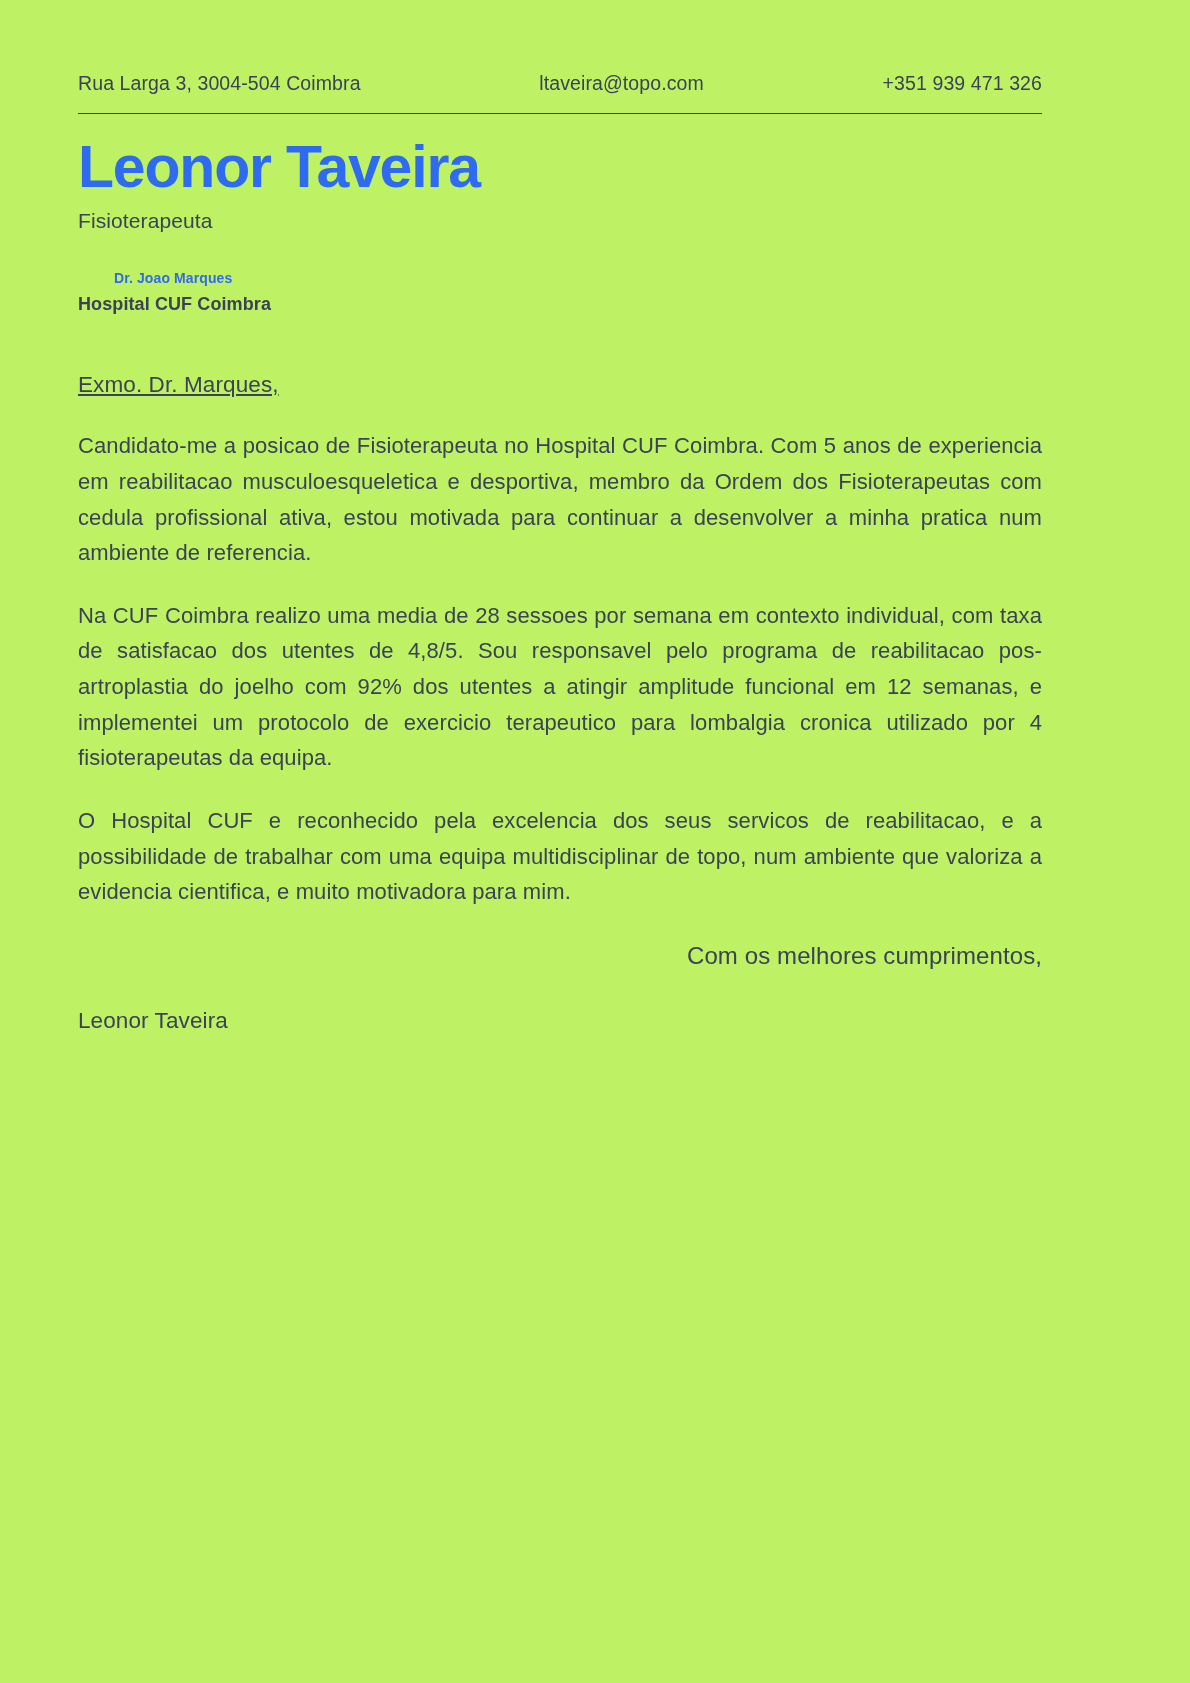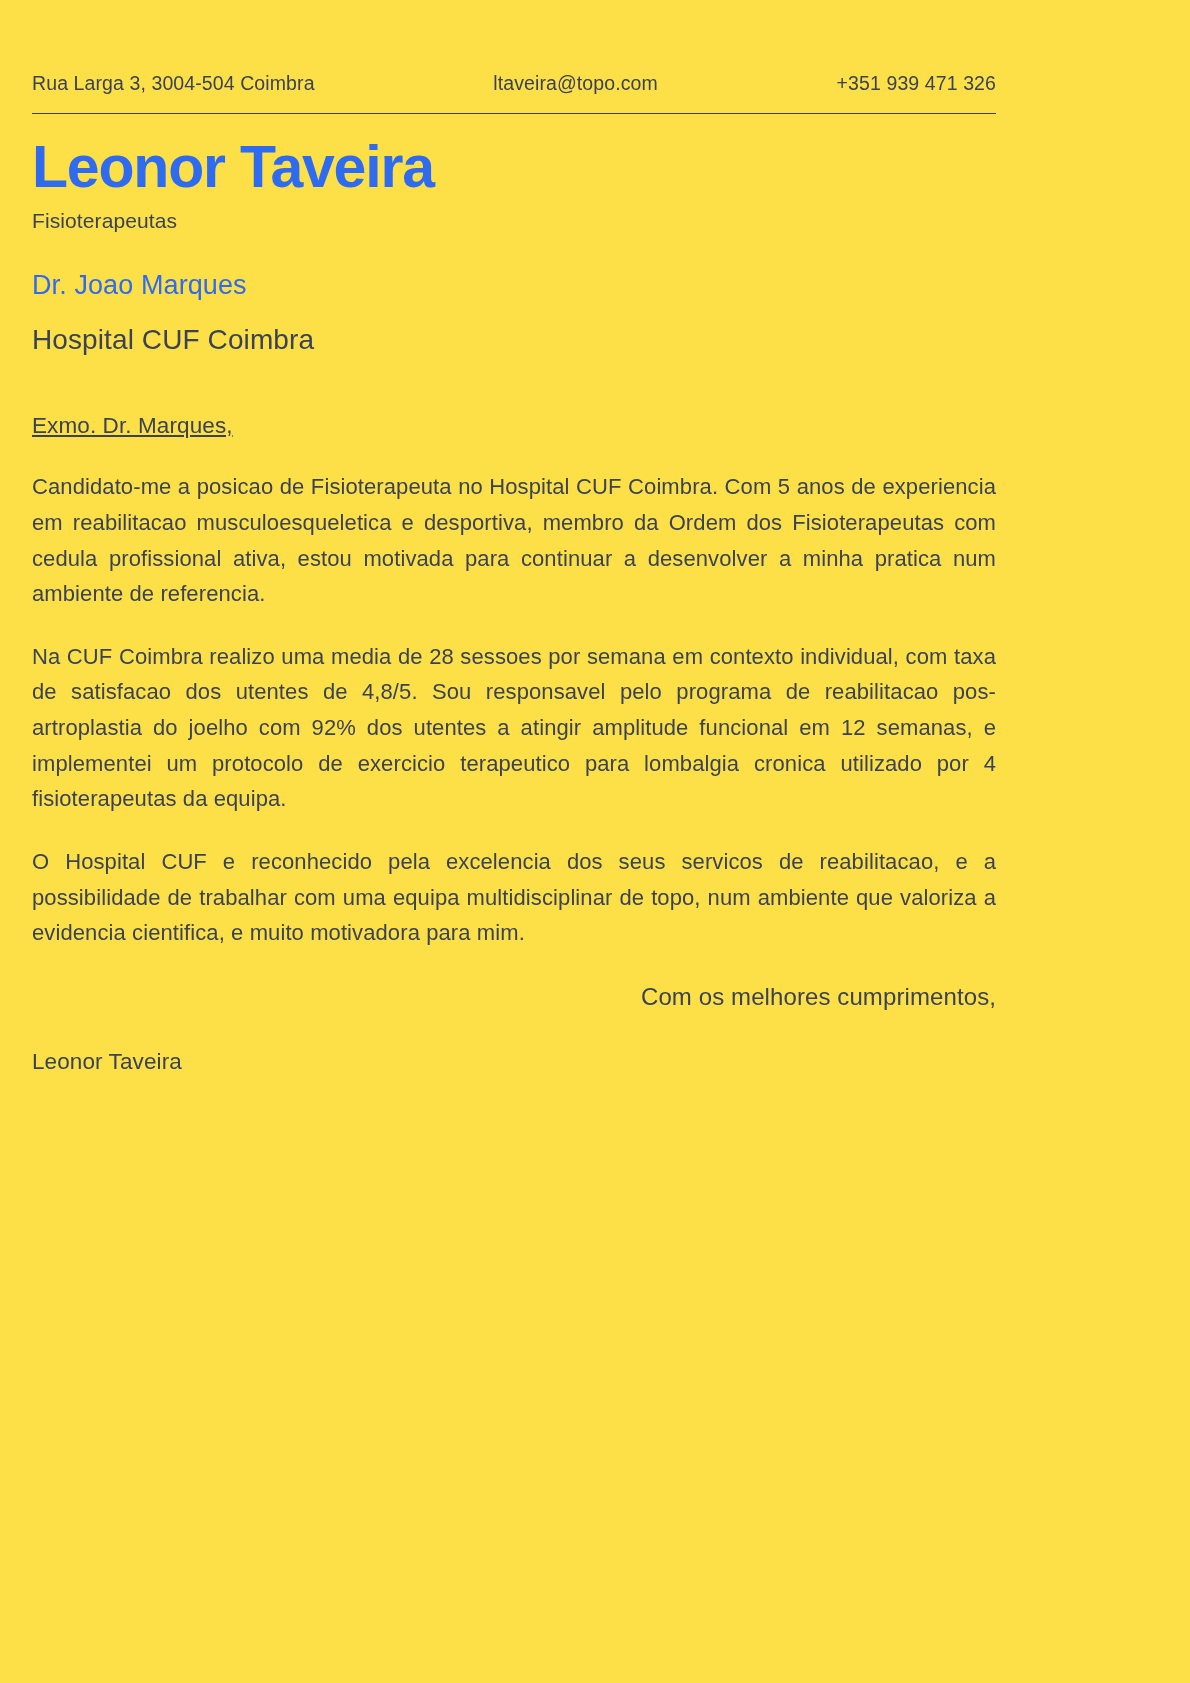--- a/index.html
+++ b/index.html
@@ -13,22 +13,22 @@
     width: 1190px;
     height: 1683px;
     font-family: "Liberation Sans", sans-serif;
     color: #3a4256;
     -webkit-font-smoothing: antialiased;
   }
 
   .page {
     width: 1190px;
     min-height: 1683px;
-    background: #fde047;
-    padding: 72px 78px 60px 32px;
+    background: #bef264;
+    padding: 72px 78px 60px 78px;
     position: relative;
   }
 
   
   .contact-bar {
     display: flex;
     align-items: baseline;
     justify-content: space-between;
     padding: 0 0 18px 0;
     border-bottom: 1.6px solid #3a4256;
@@ -70,29 +70,30 @@
   .letter-date {
     margin-top: 73px;
     font-size: 20.5px;
     color: #3a4256;
     letter-spacing: 0.1px;
   }
   .recipient {
     margin-top: 37px;
   }
   .recipient-name {
-    font-size: 27px;
-    font-weight: 400;
+    font-size: 14px;
+    font-weight: 700;
     color: #2f6bf0;
     letter-spacing: 0.1px;
+    margin-left: 36px;
   }
   .recipient-org {
-    margin-top: 23px;
-    font-size: 28px;
-    font-weight: 400;
+    margin-top: 8px;
+    font-size: 18px;
+    font-weight: 700;
     color: #3a4256;
     letter-spacing: 0.1px;
   }
 
   
   .letter-body {
     margin-top: 53px;
     width: 964px;
   }
   .salutation {
@@ -134,21 +135,21 @@
 <div class="page">
 
   <div class="contact-bar">
     <span class="contact-item addr">Rua Larga 3, 3004-504 Coimbra</span>
     <span class="contact-item email">ltaveira@topo.com</span>
     <span class="contact-item phone">+351 939 471 326</span>
   </div>
 
   <div class="identity">
     <h1 class="full-name">Leonor Taveira</h1>
-    <div class="job-title">Fisioterapeutas</div>
+    <div class="job-title">Fisioterapeuta</div>
   </div>
 
 
   <div class="recipient">
     <div class="recipient-name">Dr. Joao Marques</div>
     <div class="recipient-org">Hospital CUF Coimbra</div>
   </div>
 
   <div class="letter-body">
     <p class="salutation">Exmo. Dr. Marques,</p>

